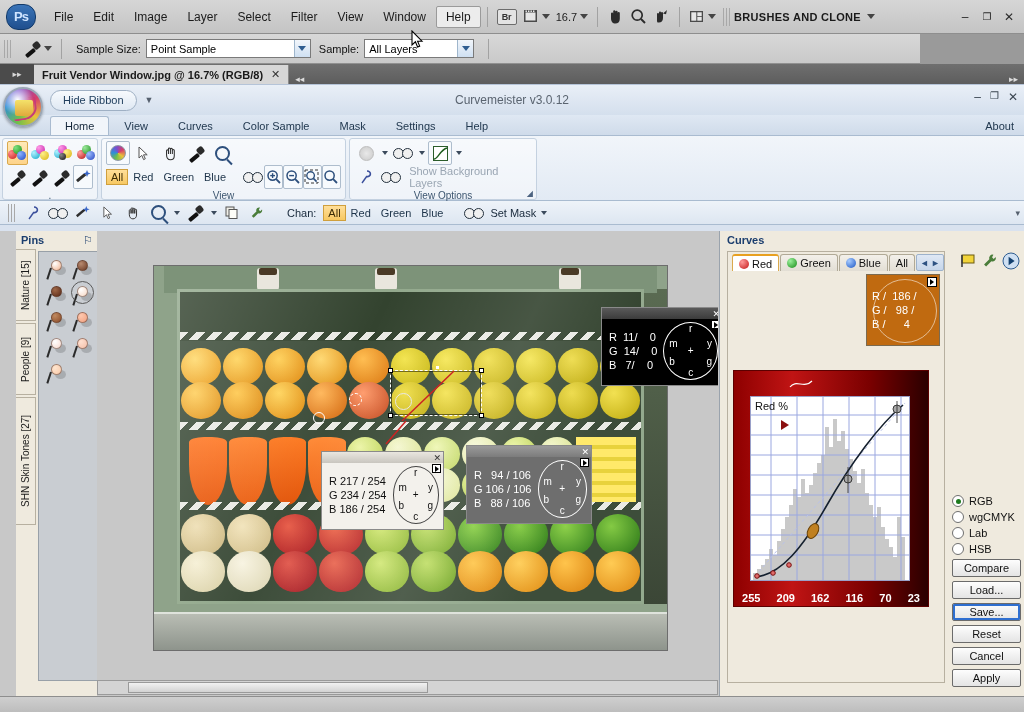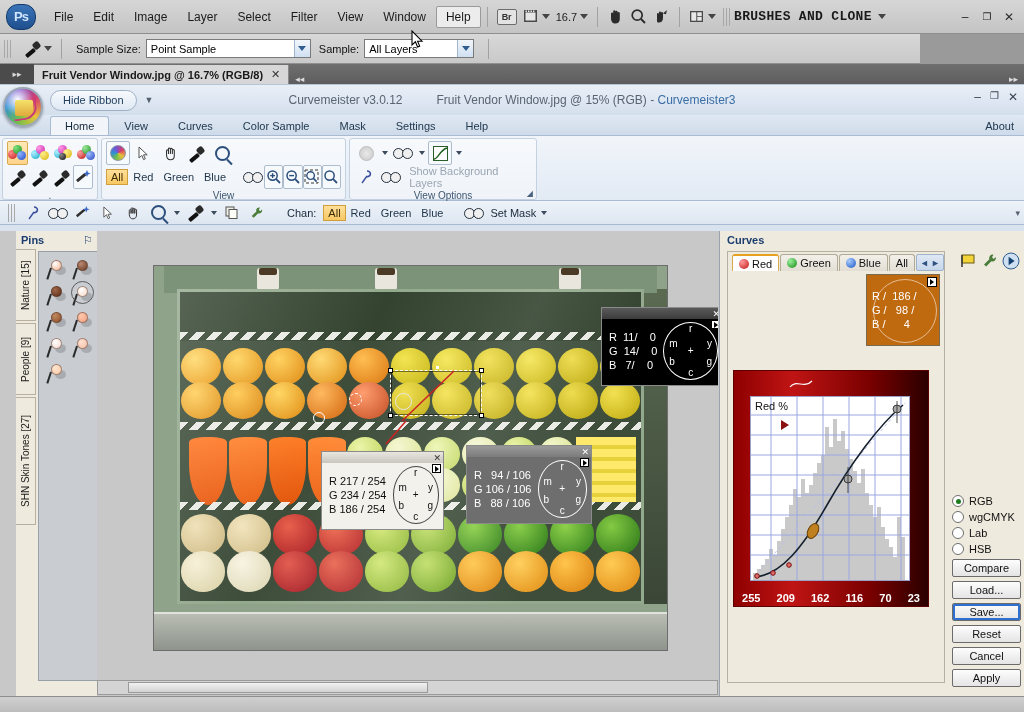--- a/index.html
+++ b/index.html
@@ -39,21 +39,21 @@
   .tb-btn{
     display:flex;align-items:center;justify-content:center;
     height:22px;min-width:22px;padding:0 3px;cursor:default;
   }
   .br-box{
     border:1px solid #6c6c6c;background:#e3e3e3;border-radius:2px;
     font-size:9px;font-weight:bold;padding:2px 4px;color:#333;
   }
   .caret{ width:0;height:0;border-left:4px solid transparent;border-right:4px solid transparent;border-top:5px solid #444;margin-left:3px;}
   .zoomval{font-size:11px;color:#222;}
-  .workspace-label{font-size:13px;font-weight:bold;color:#1a1a1a;letter-spacing:.3px;font-family:Liberation Mono, monospace;}
+  .workspace-label{font-size:11px;font-weight:bold;color:#1a1a1a;letter-spacing:.3px;}
   .wbtn{width:22px;height:20px;display:flex;align-items:center;justify-content:center;font-size:12px;color:#2a2a2a;}
 
   
   .ps-optionsbar{
     position:absolute;left:0;top:34px;width:920px;height:30px;
     background:linear-gradient(#d8d8d8,#c9c9c9);
     border-bottom:1px solid #909090;
     display:flex;align-items:center;
   }
   .grip{width:7px;height:18px;margin-left:4px;margin-right:4px;
@@ -584,21 +584,20 @@
       <div class="cm-orb">
         <span class="sq"></span>
           <span class="sw"></span>
       </div>
       <div class="hide-ribbon">
         <span>Hide Ribbon</span>
       </div>
       <span class="qa-caret">▼</span>
       <div class="cm-title-center">
         <span>Curvemeister v3.0.12</span>
-        <span class="cm-title-doc"><span>Fruit Vendor Window.jpg @ 15% (RGB)  -  </span><b>Curvemeister3</b></span>
       </div>
       <div class="cm-winbtns">
         <span>–</span>
         <span style="font-size:10px">❐</span>
         <span>✕</span>
       </div>
     </div>
 
     <div class="cm-tabs">
       <div class="cm-tab active">Home</div>

